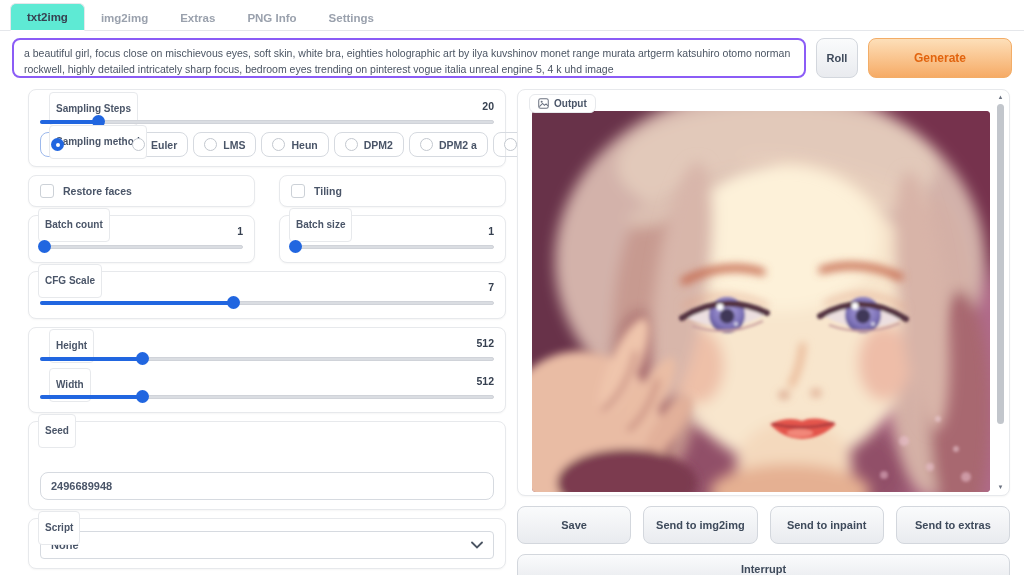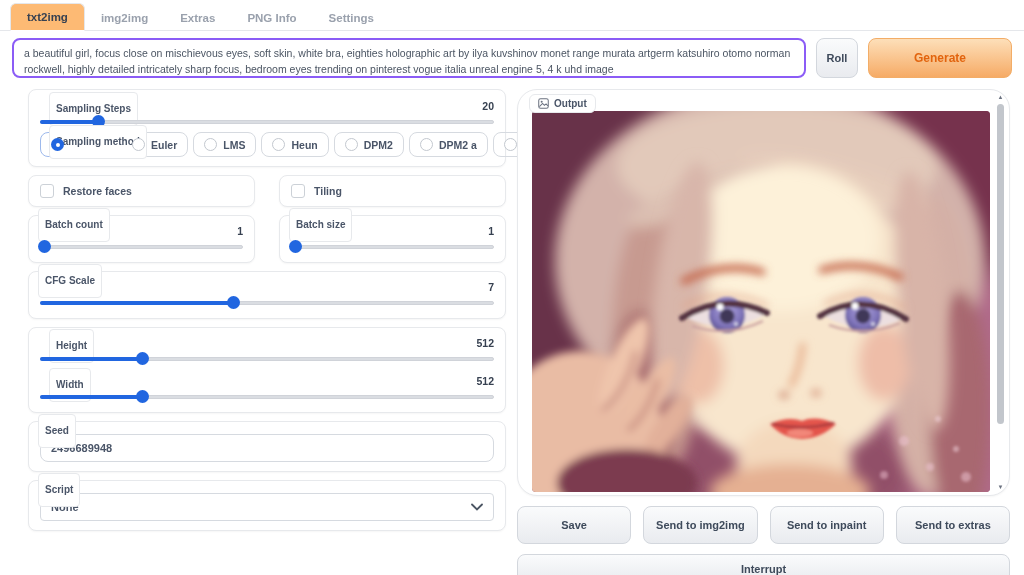--- a/index.html
+++ b/index.html
@@ -5,21 +5,21 @@
   * { box-sizing: border-box; margin: 0; padding: 0; }
   html,body { width:1024px; height:575px; overflow:hidden; background:#fff;
     font-family:"Liberation Sans", sans-serif; color:#4a5568; }
   .app { width:1024px; height:575px; position:relative; }
 
   
   .tabbar { display:flex; align-items:flex-end; padding-left:10px; height:31px;
     border-bottom:1px solid #e5e7eb; }
   .tab { font-size:11.5px; font-weight:600; color:#9aa1ad; padding:7px 16px;
     cursor:pointer; position:relative; top:1px; }
-  .tab.active { color:#374151; background:#fdba74; border:1px solid #e5e7eb;
+  .tab.active { color:#374151; background:#5eead4; border:1px solid #e5e7eb;
     border-bottom:1px solid #fff; border-radius:6px 6px 0 0;margin-top:48px; }
 
   
   .prompt-row { display:flex; gap:10px; padding:7px 12px 8px 12px; align-items:stretch; }
   .prompt-box { flex:1; border:2px solid #8b5cf6; border-radius:8px; padding:5px 10px;
     font-size:10.5px; line-height:1.55; color:#4b5563; background:#fff; overflow:hidden;
     height:40px; }
   .btn { border:1px solid #d3d7dd; border-radius:8px; font-weight:700; color:#3e4a5b;
     background:linear-gradient(#fafbfc,#e9ebef); font-size:11px; cursor:pointer;
     font-family:"Liberation Sans", sans-serif; }
@@ -67,28 +67,28 @@
 
   
   .check-group { display:flex; align-items:center; gap:9px; padding:8px 11px; }
   .checkbox { width:14px; height:14px; border:1.5px solid #ccd1d7; border-radius:3px;
     background:#fff; cursor:pointer; flex:0 0 auto; }
   .check-label { font-size:10.5px; font-weight:600; color:#4a5568; }
 
   
   .text-input { width:100%; border:1px solid #d6dae0; border-radius:8px;
     padding:7px 10px; font-size:11px; font-weight:600; color:#4a5568;
-    font-family:"Liberation Sans", sans-serif; outline:none; background:#fff; }
+    font-family:"Liberation Sans", sans-serif; outline:none; background:#fff;margin-top:38px; }
   .select { display:flex; align-items:center; justify-content:space-between;
     border:1px solid #d6dae0; border-radius:4px; padding:7px 10px; cursor:pointer; }
   .select .sel-val { font-size:11px; font-weight:600; color:#4a5568; }
 
   
   .output-panel { position:relative; height:407px; border:1px solid #e7e9ec;
-    border-radius:20px; box-shadow:0 1px 2px rgba(0,0,0,.04); background:#fff; }
+    border-radius:8px; box-shadow:0 1px 2px rgba(0,0,0,.04); background:#fff; }
   .output-tag { position:absolute; z-index:2; top:4px; left:11px; display:flex;
     align-items:center; gap:5px; background:#fff; border:1px solid #e7e9ec;
     border-radius:6px; padding:3px 8px; font-size:10px; font-weight:600; color:#4a5568; }
   .art { position:absolute; left:14px; top:21px; width:458px; height:381px;
     border-radius:4px; display:block; }
   .vscroll { position:absolute; right:3px; top:3px; bottom:3px; width:11px;
     display:flex; flex-direction:column; align-items:center; }
   .vscroll .arrow { font-size:6px; color:#6b7280; line-height:9px; }
   .vscroll .thumb { width:7px; flex:0 0 320px; margin-top:2px; background:#c2c6cc;
     border-radius:4px; }

